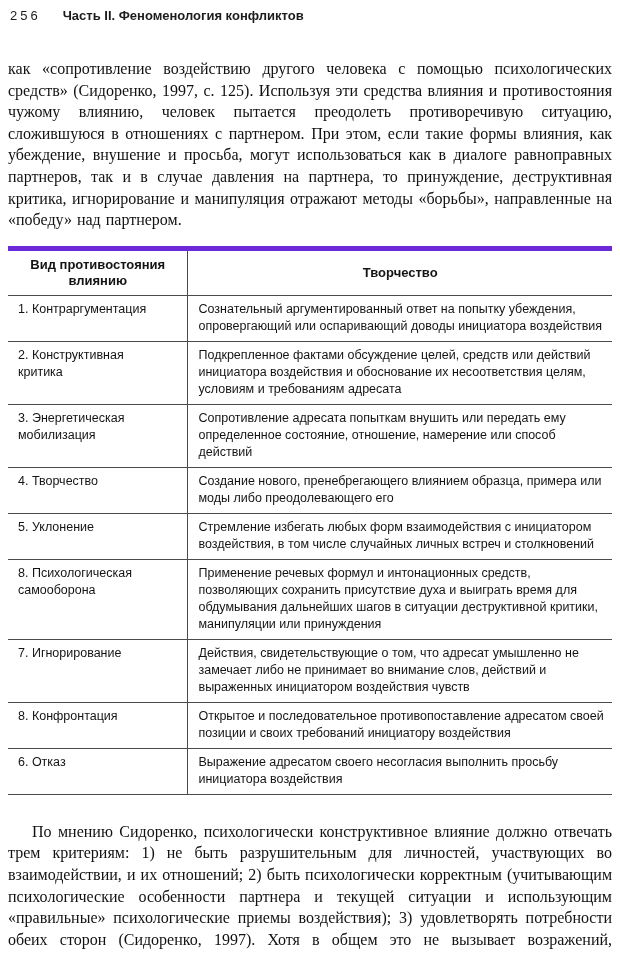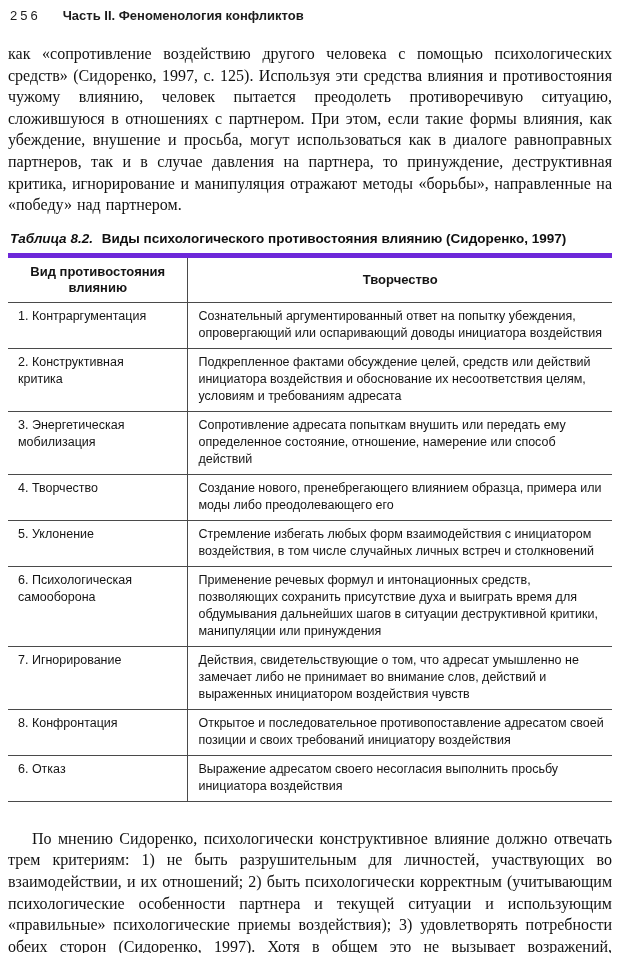--- a/index.html
+++ b/index.html
@@ -41,21 +41,21 @@
     font-size: 16px;
     line-height: 21.6px;
     text-align: justify;
     hyphens: auto;
     -webkit-hyphens: auto;
     word-spacing: 1px;
     color: #111111;
     margin: 0;
   }
   .para-1 {
-    margin-top: 20px;
+    margin-top: 35px;
     margin-bottom: 15px;
   }
   .para-2 {
     margin-top: 26px;
     text-indent: 24px;
   }
   
   .table-caption {
     font-family: "Liberation Sans", sans-serif;
     font-size: 13.5px;
@@ -117,24 +117,20 @@
 
 <div class="page">
 
   <div class="running-head">
     <span class="page-number">256</span>
     <span class="running-title">Часть II. Феноменология конфликтов</span>
   </div>
 
   <p class="body-para para-1">как «сопротивление воздействию другого человека с помощью психологических средств» (Сидоренко, 1997, с. 125). Используя эти средства влияния и противостояния чужому влиянию, человек пытается преодолеть противоречивую ситуацию, сложившуюся в отношениях с партнером. При этом, если такие формы влияния, как убеждение, внушение и просьба, могут использоваться как в диалоге равноправных партнеров, так и в случае давления на партнера, то принуждение, деструктивная критика, игнорирование и манипуляция отражают методы «борьбы», направленные на «победу» над партнером.</p>
 
-  <p class="table-caption">
-    <span class="caption-label">Таблица 8.2.</span>
-    <span class="caption-text">Виды психологического противостояния влиянию (Сидоренко, 1997)</span>
-  </p>
 
   <table class="influence-table">
     <thead>
       <tr>
         <th>Вид противостояния влиянию</th>
         <th>Творчество</th>
       </tr>
     </thead>
     <tbody>
       <tr>
@@ -151,21 +147,21 @@
       </tr>
       <tr>
         <td class="type-cell">4. Творчество</td>
         <td class="def-cell">Создание нового, пренебрегающего влиянием образца, примера или моды либо преодолевающего его</td>
       </tr>
       <tr>
         <td class="type-cell">5. Уклонение</td>
         <td class="def-cell">Стремление избегать любых форм взаимодействия с инициатором воздействия, в том числе случайных личных встреч и столкновений</td>
       </tr>
       <tr>
-        <td class="type-cell">6. Психологическая самооборона</td>
+        <td class="type-cell">8. Психологическая самооборона</td>
         <td class="def-cell">Применение речевых формул и интонационных средств, позволяющих сохранить присутствие духа и выиграть время для обдумывания дальнейших шагов в ситуации деструктивной критики, манипуляции или принуждения</td>
       </tr>
       <tr>
         <td class="type-cell">7. Игнорирование</td>
         <td class="def-cell">Действия, свидетельствующие о том, что адресат умышленно не замечает либо не принимает во внимание слов, действий и выраженных инициатором воздействия чувств</td>
       </tr>
       <tr>
         <td class="type-cell">8. Конфронтация</td>
         <td class="def-cell">Открытое и последовательное противопоставление адресатом своей позиции и своих требований инициатору воздействия</td>
       </tr>

